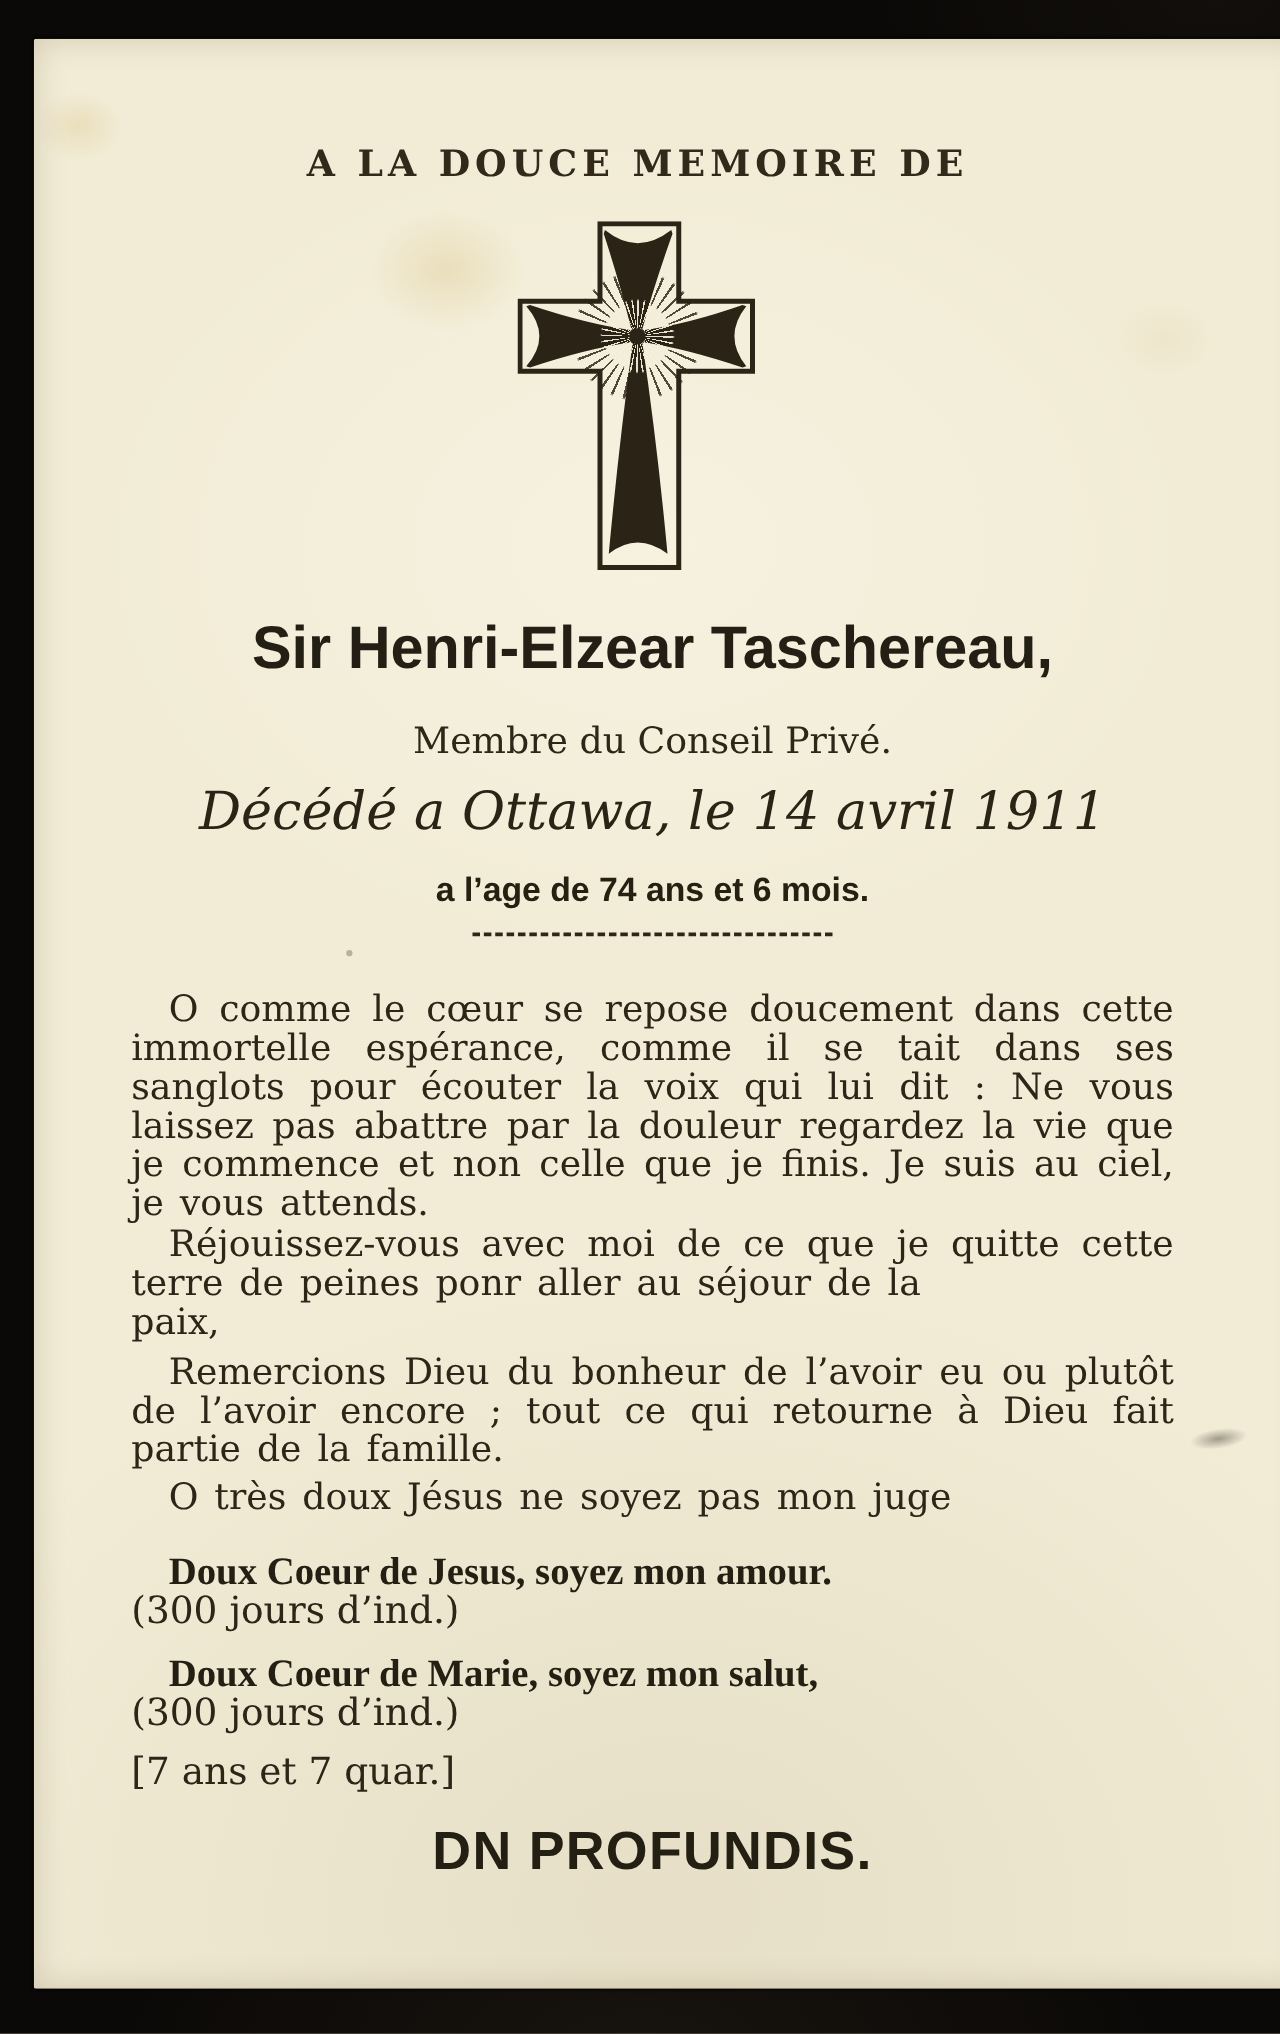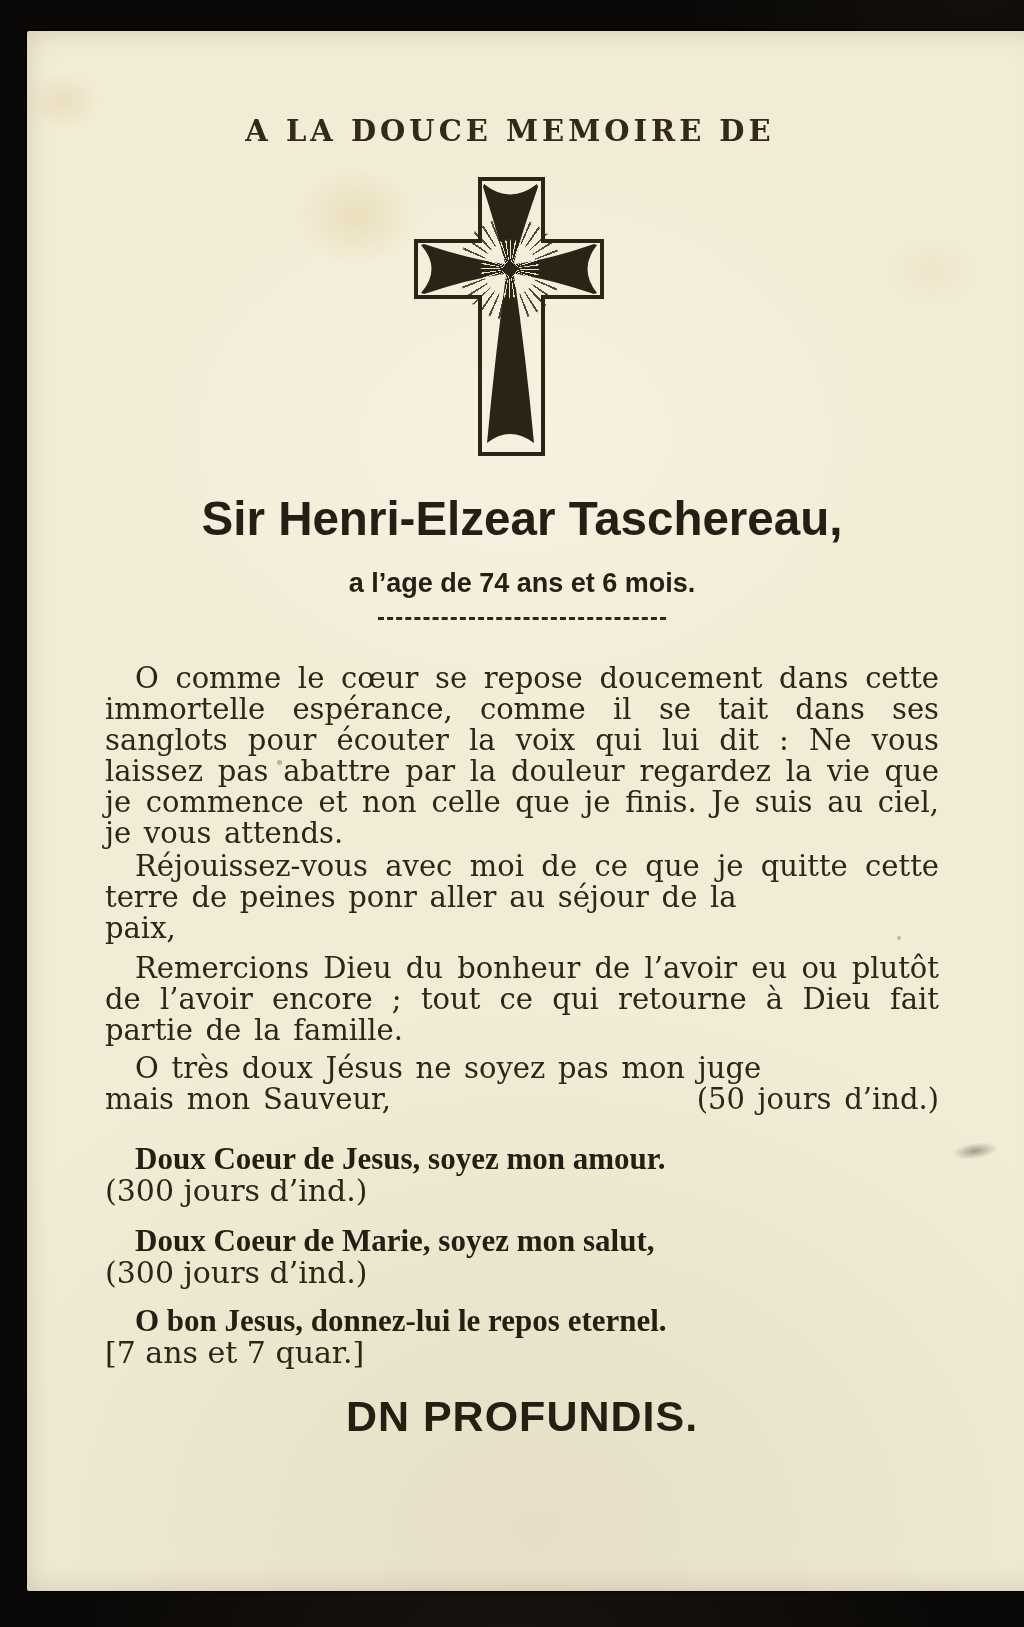--- a/index.html
+++ b/index.html
@@ -118,50 +118,47 @@
         <path d="M70 7 Q96 28 123 7 L124 10 Q108 55 100 86 L91 86 Q82 50 69 10 Z" fill="#2a2316"></path>
         <path d="M7 68 Q28 92 7 116 L10 117 Q55 102 90 97 L90 87 Q55 82 10 67 Z" fill="#2a2316"></path>
         <path d="M183 68 Q164 92 183 116 L180 117 Q135 102 102 97 L102 87 Q137 82 180 67 Z" fill="#2a2316"></path>
         <path d="M92 98 L100 98 Q112 180 120 266 Q96 248 73 266 Q81 180 92 98 Z" fill="#2a2316"></path>
         <circle cx="96" cy="92" r="7" fill="#2a2316"></circle>
       </svg>
       <div class="rays-light"></div>
     </div>
 
     <div class="deceased-name">Sir Henri-Elzear Taschereau,</div>
+    <div class="deceased-role">Membre du Conseil Privé.</div>
+    <div class="death-line">Décédé a Ottawa, le 14 avril 1911</div>
     <div class="age-line">a l’age de 74 ans et 6 mois.</div>
     <div class="dashed-divider"></div>
 
     <p class="para p1">O comme le cœur se repose doucement dans cette immortelle espérance, comme il se tait dans ses sanglots pour écouter la voix qui lui dit : Ne vous laissez pas abattre par la douleur regardez la vie que je commence et non celle que je finis. Je suis au ciel, je vous attends.</p>
 
     <p class="para p2">Réjouissez-vous avec moi de ce que je quitte cette terre de peines ponr aller au séjour de la</p>
     <div class="tail-row">
       <span>paix,</span>
     </div>
 
     <p class="para p3">Remercions Dieu du bonheur de l’avoir eu ou plutôt de l’avoir encore ; tout ce qui retourne à Dieu fait partie de la famille.</p>
 
     <p class="para p4">O très doux Jésus ne soyez pas mon juge</p>
-    <div class="tail-row">
-      <span>mais mon Sauveur,</span>
-      <span>(50 jours d’ind.)</span>
-    </div>
 
     <div class="invocation inv1">
       <div class="invocation-text">Doux Coeur de Jesus, soyez mon amour.</div>
       <div class="indulgence">(300 jours d’ind.)</div>
     </div>
 
     <div class="invocation inv2">
       <div class="invocation-text">Doux Coeur de Marie, soyez mon salut,</div>
       <div class="indulgence">(300 jours d’ind.)</div>
     </div>
 
     <div class="invocation inv3">
-      <div class="invocation-text">O bon Jesus, donnez-lui le repos eternel.</div>
       <div class="indulgence">[7 ans et 7 quar.]</div>
     </div>
 
     <div class="footer-line">DN PROFUNDIS.</div>
   </div>
 
   <div class="smudge"></div>
   <div class="speck" style="left:250px; top:729px; opacity:.5;"></div>
   <div class="speck" style="left:870px; top:905px; width:4px; height:4px; opacity:.45;"></div>
 </div>

